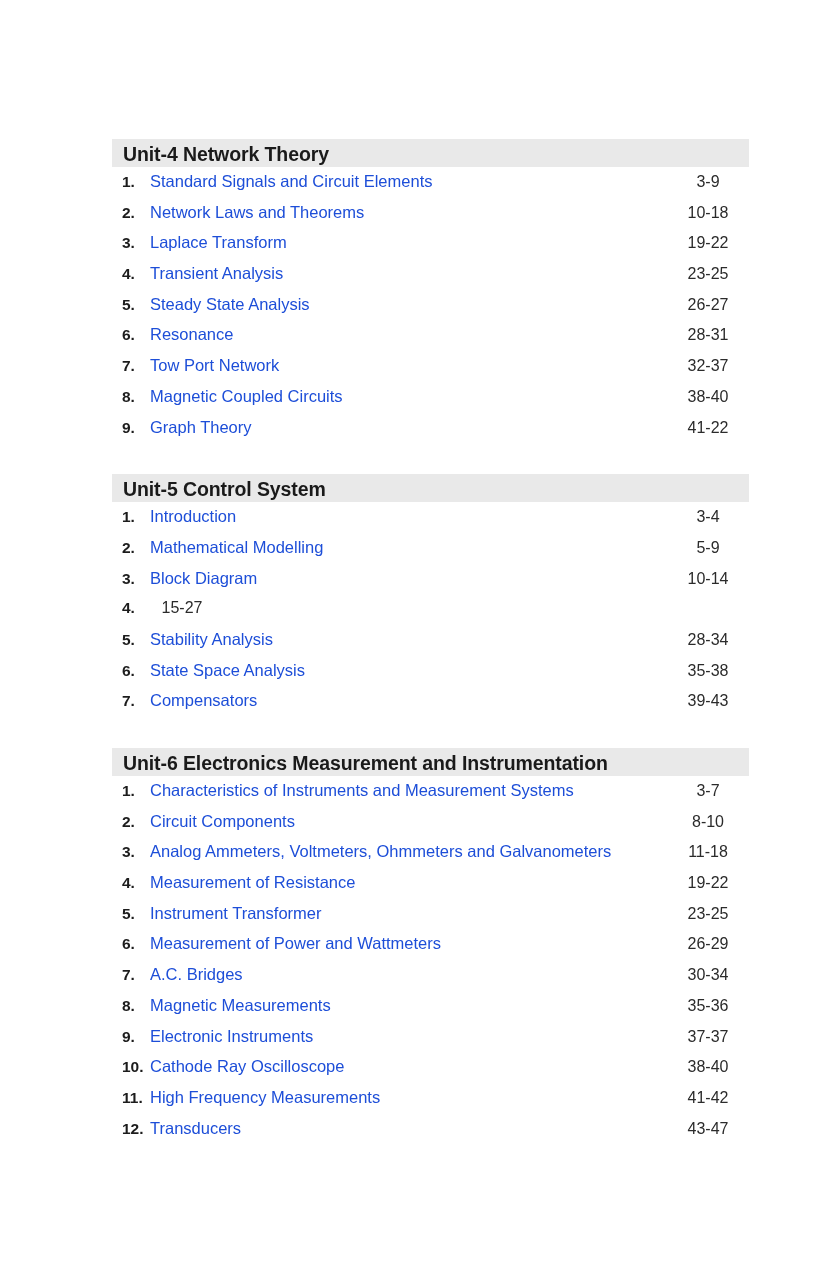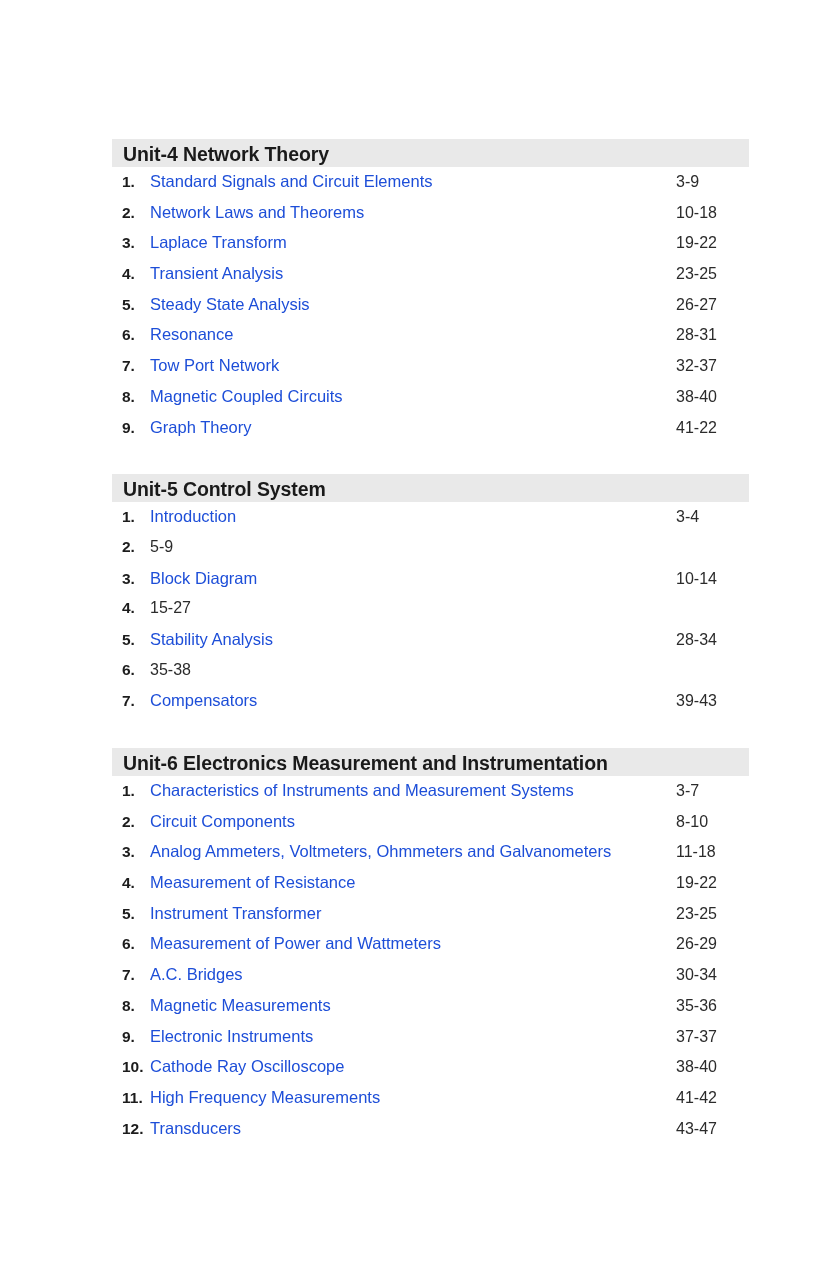--- a/index.html
+++ b/index.html
@@ -91,21 +91,21 @@
     color: #1d4ed8;
     white-space: nowrap;
     overflow: hidden;
     text-overflow: ellipsis;
   }
 
   .toc-pages {
     flex: 0 0 auto;
     font-size: 16px;
     color: #2b2b2b;
-    text-align: left;
+    text-align: center;
     white-space: nowrap;
     padding-right: 9px;
     min-width: 64px;
   }
 </style>
 </head>
 <body>
 
 <div id="toc-page">
   <div class="toc-content">
@@ -162,38 +162,40 @@
       <div class="unit-block">
         <div class="unit-header"><span class="unit-header-title">Unit-5 Control System</span></div>
         <ul class="toc-list">
           <li class="toc-row">
             <span class="toc-num">1.</span>
             <span class="toc-title">Introduction</span>
             <span class="toc-pages">3-4</span>
           </li>
           <li class="toc-row">
             <span class="toc-num">2.</span>
+            <span class="toc-title">Mathematical Modelling</span>
             <span class="toc-pages">5-9</span>
           </li>
           <li class="toc-row">
             <span class="toc-num">3.</span>
             <span class="toc-title">Block Diagram</span>
             <span class="toc-pages">10-14</span>
           </li>
           <li class="toc-row">
             <span class="toc-num">4.</span>
             <span class="toc-pages">15-27</span>
           </li>
           <li class="toc-row">
             <span class="toc-num">5.</span>
             <span class="toc-title">Stability Analysis</span>
             <span class="toc-pages">28-34</span>
           </li>
           <li class="toc-row">
             <span class="toc-num">6.</span>
+            <span class="toc-title">State Space Analysis</span>
             <span class="toc-pages">35-38</span>
           </li>
           <li class="toc-row">
             <span class="toc-num">7.</span>
             <span class="toc-title">Compensators</span>
             <span class="toc-pages">39-43</span>
           </li>
         </ul>
       </div>
       <div class="unit-block">

